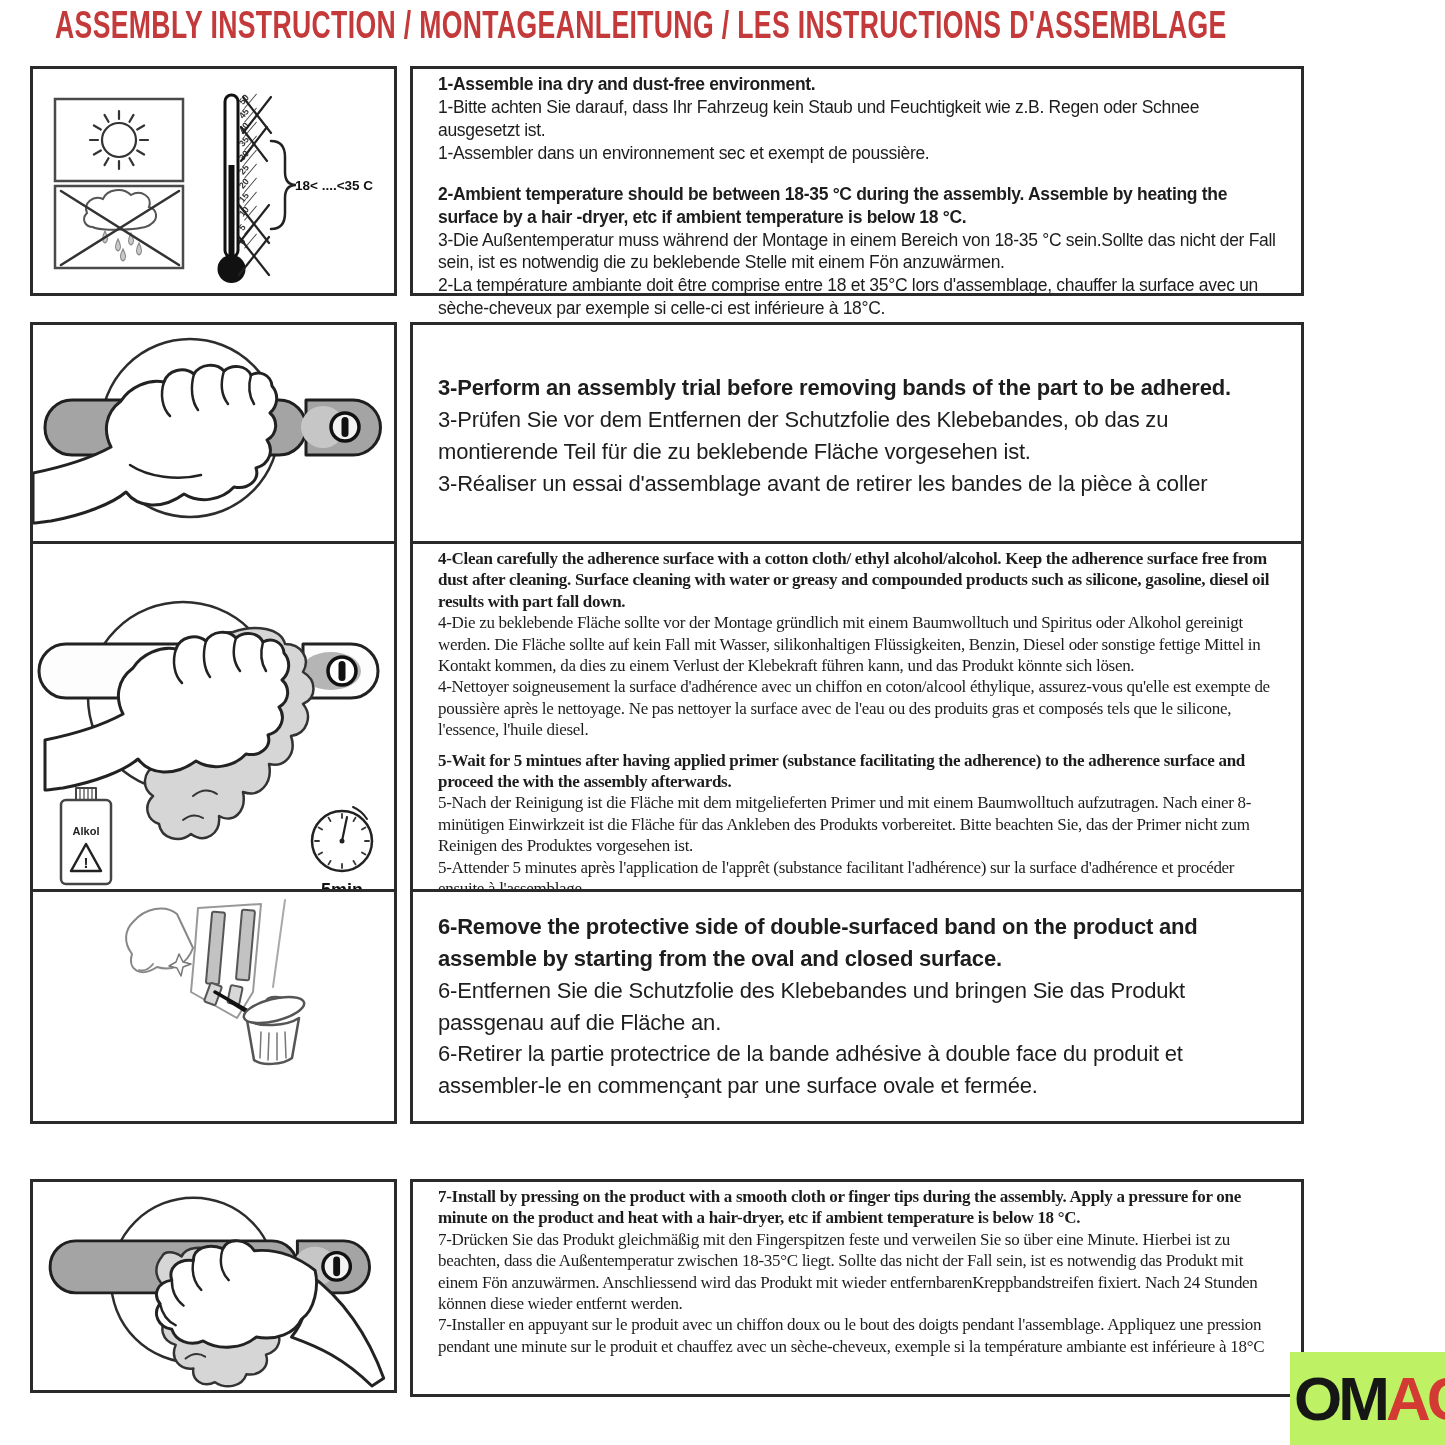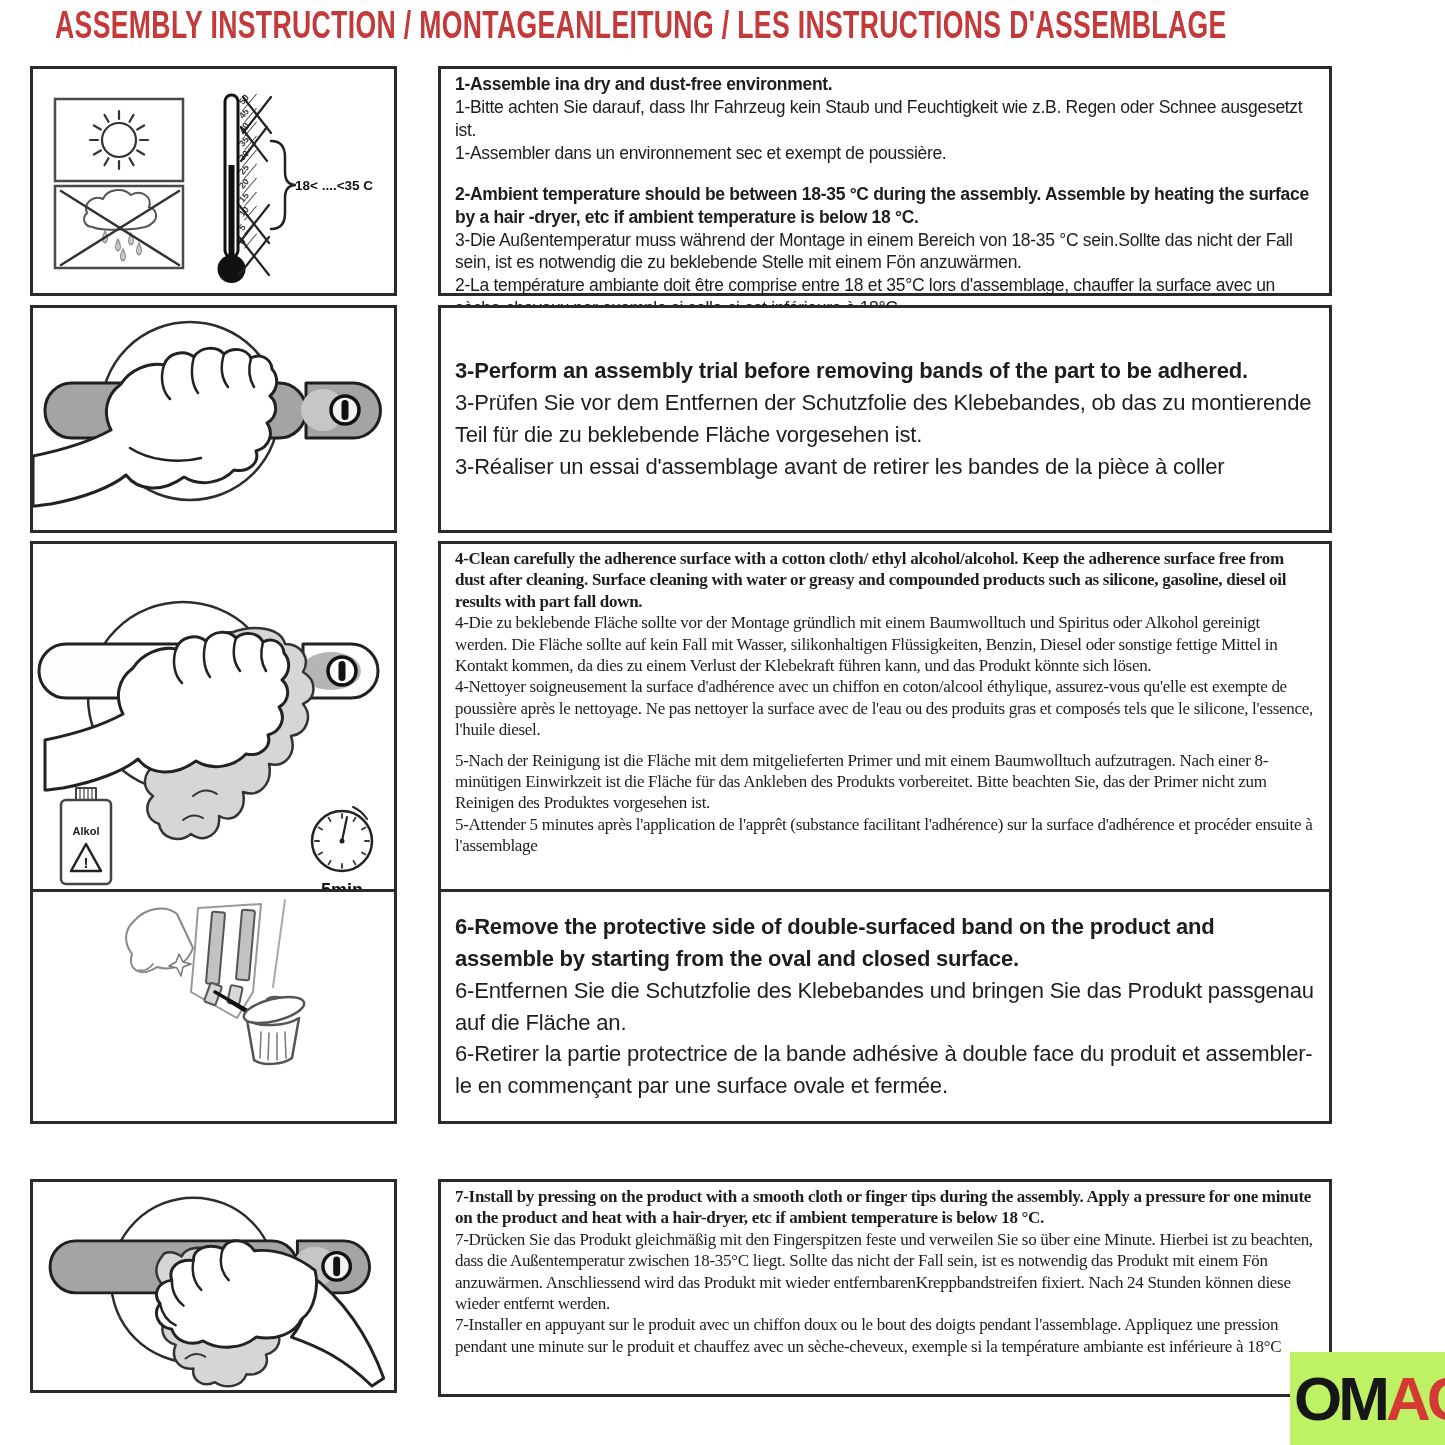--- a/index.html
+++ b/index.html
@@ -3,23 +3,23 @@
 <meta charset="utf-8">
 <style>
   html,body{margin:0;padding:0;background:#fff;}
   .sheet{position:relative;width:1445px;height:1445px;background:#fff;overflow:hidden;
          font-family:"Liberation Sans",sans-serif;color:#1d1d1d;}
   .title{position:absolute;left:55px;top:4px;margin:0;font-size:38px;font-weight:bold;
          color:#c43a3b;white-space:nowrap;letter-spacing:.5px;
          transform:scaleX(.70);transform-origin:0 0;}
   .panel{position:absolute;background:#fff;border:3px solid #2a2a2a;box-sizing:border-box;}
   .imgbox{left:30px;width:367px;}
-  .textbox{left:410px;width:894px;padding:4px 14px;margin-left:28px;}
+  .textbox{left:410px;width:894px;padding:4px 25px;}
   .y1{top:66px;height:230px}
-  .y2{top:305px;height:228px}
+  .y2{top:322px;height:228px}
   .y3{top:541px;height:388px}
   .y4{top:889px;height:235px}
   .y5{top:1179px;height:218px}
   .y5i{top:1179px;height:214px}
   .textbox p{margin:0;font-size:17.5px;line-height:1.31;letter-spacing:-.3px;}
   .b{font-weight:bold;}
   .big{display:flex;flex-direction:column;justify-content:center;}
   .big p{font-size:22px;line-height:1.45;max-width:935px;letter-spacing:-.2px;}
   .tight p{font-size:17px;line-height:1.26;font-family:Liberation Serif, serif;}
   .gap{height:18px}
@@ -246,20 +246,21 @@
         </g>
       </g>
     </svg>
   </section>
 
   <section class="panel textbox y3 tight">
     <p class="b">4-Clean carefully the adherence surface with a cotton cloth/ ethyl alcohol/alcohol. Keep the adherence surface free from dust after cleaning. Surface cleaning with water or greasy and compounded products such as silicone, gasoline, diesel oil results with part fall down.</p>
     <p>4-Die zu beklebende Fläche sollte vor der Montage gründlich mit einem Baumwolltuch und Spiritus oder Alkohol gereinigt werden. Die Fläche sollte auf kein Fall mit Wasser, silikonhaltigen Flüssigkeiten, Benzin, Diesel oder sonstige fettige Mittel in Kontakt kommen, da dies zu einem Verlust der Klebekraft führen kann, und das Produkt könnte sich lösen.</p>
     <p>4-Nettoyer soigneusement la surface d'adhérence avec un chiffon en coton/alcool éthylique, assurez-vous qu'elle est exempte de poussière après le nettoyage. Ne pas nettoyer la surface avec de l'eau ou des produits gras et composés tels que le silicone, l'essence, l'huile diesel.</p>
     <div class="gap-sm"></div>
+    <p class="b">5-Wait for 5 mintues after having applied primer (substance facilitating the adherence) to the adherence surface and proceed the with the assembly afterwards.</p>
     <p>5-Nach der Reinigung ist die Fläche mit dem mitgelieferten Primer und mit einem Baumwolltuch aufzutragen. Nach einer 8-minütigen Einwirkzeit ist die Fläche für das Ankleben des Produkts vorbereitet. Bitte beachten Sie, das der Primer nicht zum Reinigen des Produktes vorgesehen ist.</p>
     <p>5-Attender 5 minutes après l'application de l'apprêt (substance facilitant l'adhérence) sur la surface d'adhérence et procéder ensuite à l'assemblage</p>
   </section>
 
   <section class="panel imgbox y4">
     <svg viewBox="0 0 361 229">
       <g stroke-linecap="round" stroke-linejoin="round">
         <line x1="252" y1="8" x2="240" y2="95" stroke="#aaa" stroke-width="2"></line>
         <path d="M 165 16 L 228 12 L 220 100 L 204 126 L 158 100 L 162 55 Z" fill="#fff" stroke="#999" stroke-width="2"></path>
         <g>

